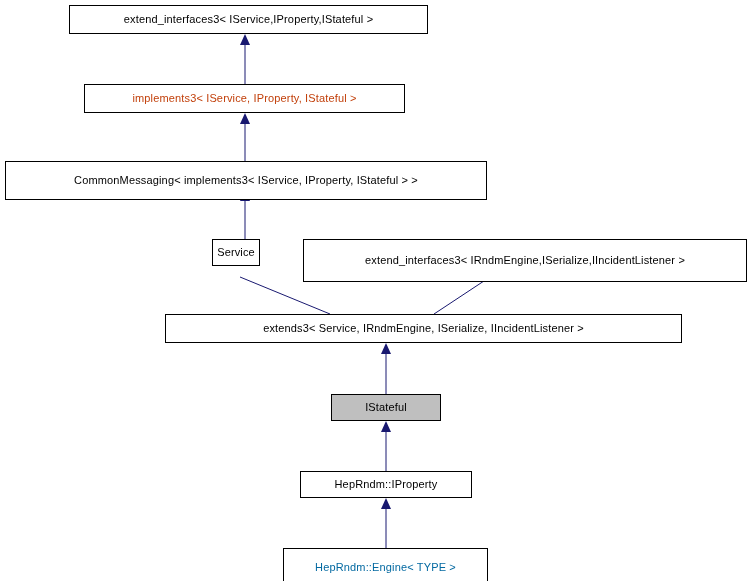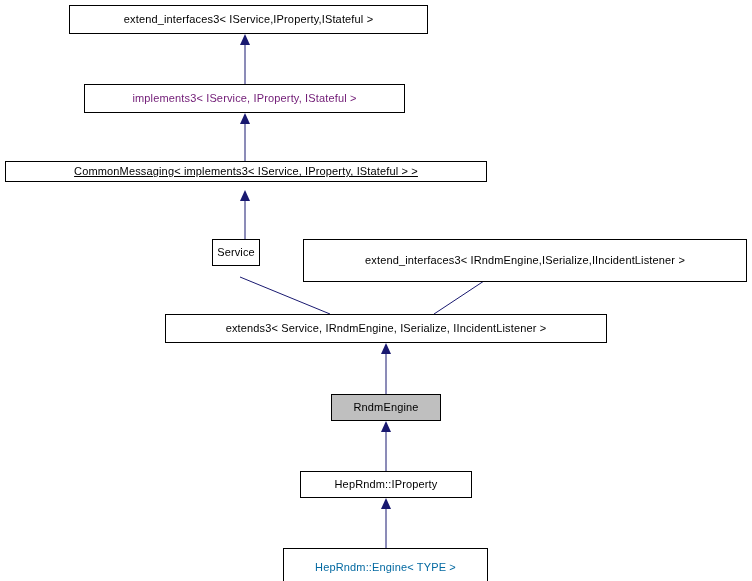--- a/index.html
+++ b/index.html
@@ -81,37 +81,37 @@
       </g>
       <g>
         <path d="M386,548 L386,504" stroke="#191970" stroke-width="1" fill="none"></path>
         <polygon points="0,0 -5,11 5,11" transform="translate(386,498) rotate(0)" fill="#191970"></polygon>
       </g>
     </svg>
   <div id="node-layer">
       <div class="node" style="left: 69px; top: 5px; width: 359px; height: 29px; border-color: rgb(0, 0, 0); background: rgb(255, 255, 255); color: rgb(0, 0, 0);">
         <span class="node-label">extend_interfaces3&lt; IService,IProperty,IStateful &gt;</span>
       </div>
-      <div class="node" style="left: 84px; top: 84px; width: 321px; height: 29px; border-color: rgb(0, 0, 0); background: rgb(255, 255, 255); color: #701a75;">
+      <div class="node" style="left: 84px; top: 84px; width: 321px; height: 29px; border-color: rgb(0, 0, 0); background: rgb(255, 255, 255); color: #c2410c;">
         <span class="node-label">implements3&lt; IService, IProperty, IStateful &gt;</span>
       </div>
-      <div class="node" style="left: 5px; top: 161px; width: 482px; height: 21px; border-color: rgb(0, 0, 0); background: rgb(255, 255, 255); color: rgb(0, 0, 0); text-decoration: underline;">
+      <div class="node" style="left: 5px; top: 161px; width: 482px; height: 39px; border-color: rgb(0, 0, 0); background: rgb(255, 255, 255); color: rgb(0, 0, 0);">
         <span class="node-label">CommonMessaging&lt; implements3&lt; IService, IProperty, IStateful &gt; &gt;</span>
       </div>
       <div class="node" style="left: 212px; top: 239px; width: 48px; height: 27px; border-color: rgb(0, 0, 0); background: rgb(255, 255, 255); color: rgb(0, 0, 0);">
         <span class="node-label">Service</span>
       </div>
       <div class="node" style="left: 303px; top: 239px; width: 444px; height: 43px; border-color: rgb(0, 0, 0); background: rgb(255, 255, 255); color: rgb(0, 0, 0);">
         <span class="node-label">extend_interfaces3&lt; IRndmEngine,ISerialize,IIncidentListener &gt;</span>
       </div>
-      <div class="node" style="left: 165px; top: 314px; width: 442px; height: 29px; border-color: rgb(0, 0, 0); background: rgb(255, 255, 255); color: rgb(0, 0, 0);">
+      <div class="node" style="left: 165px; top: 314px; width: 517px; height: 29px; border-color: rgb(0, 0, 0); background: rgb(255, 255, 255); color: rgb(0, 0, 0);">
         <span class="node-label">extends3&lt; Service, IRndmEngine, ISerialize, IIncidentListener &gt;</span>
       </div>
       <div class="node highlight" style="left: 331px; top: 394px; width: 110px; height: 27px; border-color: rgb(0, 0, 0); background: rgb(191, 191, 191); color: rgb(0, 0, 0);">
-        <span class="node-label">RndmEngine</span>
+        <span class="node-label">IStateful</span>
       </div>
       <div class="node" style="left: 300px; top: 471px; width: 172px; height: 27px; border-color: rgb(0, 0, 0); background: rgb(255, 255, 255); color: rgb(0, 0, 0);">
         <span class="node-label">HepRndm::IProperty</span>
       </div>
       <div class="node" style="left: 283px; top: 548px; width: 205px; height: 38px; border-color: rgb(0, 0, 0); background: rgb(255, 255, 255); color: #0369a1;">
         <span class="node-label">HepRndm::Engine&lt; TYPE &gt;</span>
       </div>
     </div>
 </div>
 

